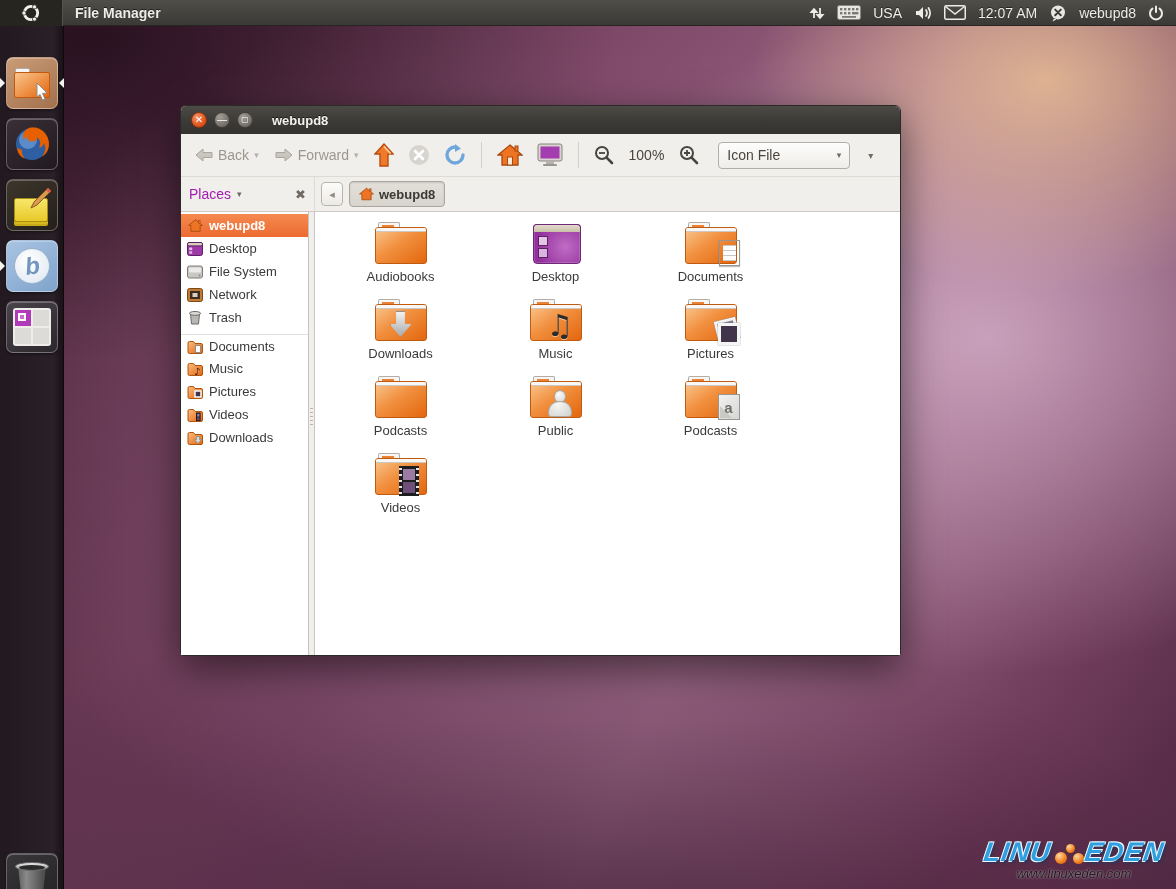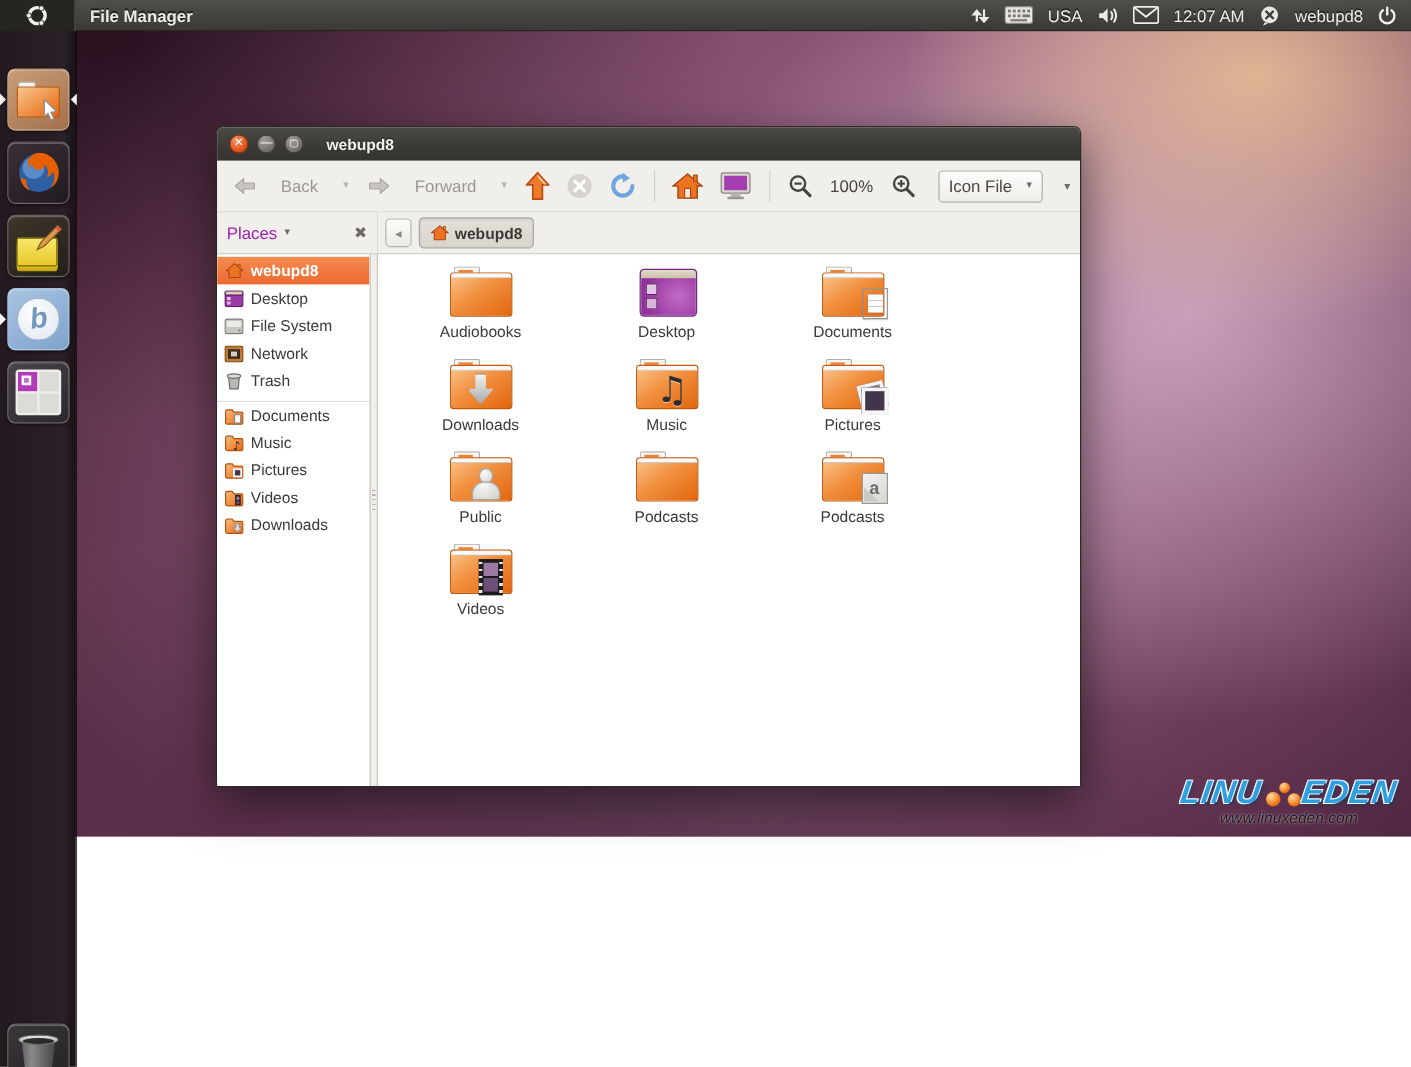--- a/index.html
+++ b/index.html
@@ -1,20 +1,20 @@
 <!DOCTYPE html>
 <html><head>
 <meta charset="utf-8">
 <style>
   * { margin:0; padding:0; box-sizing:border-box; }
   html,body { width:1176px; height:889px; overflow:hidden;
     font-family:"Liberation Sans","DejaVu Sans",sans-serif; }
 
   
-  .desktop { position:absolute; inset:0; width:1176px; height:697px;
+  .desktop { position:absolute; inset:0; width:1176px; height:889px;
     background-color:#6d4260;
     background-image:
       radial-gradient(ellipse 420px 300px at 89% 9%, rgba(244,203,150,0.75), rgba(244,203,150,0) 70%),
       radial-gradient(ellipse 620px 480px at 84% 38%, rgba(226,190,215,0.70), rgba(226,190,215,0) 70%),
       radial-gradient(ellipse 900px 650px at 55% 50%, rgba(170,118,152,0.55), rgba(170,118,152,0) 75%),
       radial-gradient(ellipse 800px 500px at 8% 4%, rgba(28,10,22,0.75), rgba(28,10,22,0) 65%),
       radial-gradient(ellipse 1000px 520px at 45% 108%, rgba(44,16,38,0.72), rgba(44,16,38,0) 70%),
       linear-gradient(115deg,#4a2438 0%,#7a4464 40%,#96627f 62%,#6a3655 85%,#532a45 100%);
     text-decoration: underline;
   }
@@ -57,21 +57,21 @@
     justify-content:center; font-size:10px; line-height:1; color:#fff; cursor:default; }
   .wbtn.close { background:radial-gradient(circle at 35% 30%,#f5946a,#e2571d 60%,#c23f0e);
     border:1px solid #8c3510; font-weight:bold; }
   .wbtn.minmax { background:radial-gradient(circle at 35% 30%,#a39f98,#76726b 65%,#5f5b55);
     border:1px solid #44413c; }
   .wtitle { color:#f4f2ef; font-weight:bold; font-size:13px; margin-left:12px;
     text-shadow:0 -1px 0 rgba(0,0,0,.6); }
 
   .toolbar { height:43px; background:#f0efeb; display:flex; align-items:center;
     padding:0 8px; gap:4px; border-bottom:1px solid #dedad4; }
-  .tbtn { display:flex; align-items:center; gap:21px; padding:4px 6px; border-radius:4px;
+  .tbtn { display:flex; align-items:center; gap:5px; padding:4px 6px; border-radius:4px;
     font-size:14px; color:#9b978f; }
   .tbtn.icon-only { padding:4px 5px; }
   .tsep { width:1px; height:26px; background:#d4d0c9; margin:0 6px; }
   .caret { font-family:"DejaVu Sans",sans-serif; font-size:9px; color:#b5b1a9; }
   .caret.dark { color:#6f6b64; }
   .zoom-label { font-size:14px; color:#4a463f; padding:0 6px; }
   .combo { display:flex; align-items:center; justify-content:space-between; width:132px; height:27px;
     background:linear-gradient(#fdfdfc,#efede9); border:1px solid #b3afa8; border-radius:4px;
     padding:0 8px; font-size:14px; color:#4a463f; margin-left:10px; }
 
@@ -606,36 +606,36 @@
 
           <div class="file" data-emblem="photo">
             <div class="ficon">
               <div class="ftab"></div>
               <div class="fbody"></div>
               <div class="emblem"></div>
             </div>
             <div class="flabel">Pictures</div>
           </div>
 
+          <div class="file" data-emblem="none">
+            <div class="ficon">
+              <div class="ftab"></div>
+              <div class="fbody"></div>
+              <div class="emblem"></div>
+            </div>
+            <div class="flabel">Podcasts</div>
+          </div>
+
           <div class="file" data-emblem="person">
             <div class="ficon">
               <div class="ftab"></div>
               <div class="fbody"></div>
               <div class="emblem"></div>
             </div>
             <div class="flabel">Public</div>
-          </div>
-
-          <div class="file" data-emblem="none">
-            <div class="ficon">
-              <div class="ftab"></div>
-              <div class="fbody"></div>
-              <div class="emblem"></div>
-            </div>
-            <div class="flabel">Podcasts</div>
           </div>
 
           <div class="file" data-emblem="template">
             <div class="ficon">
               <div class="ftab"></div>
               <div class="fbody"></div>
               <div class="emblem">a</div>
             </div>
             <div class="flabel">Podcasts</div>
           </div>

